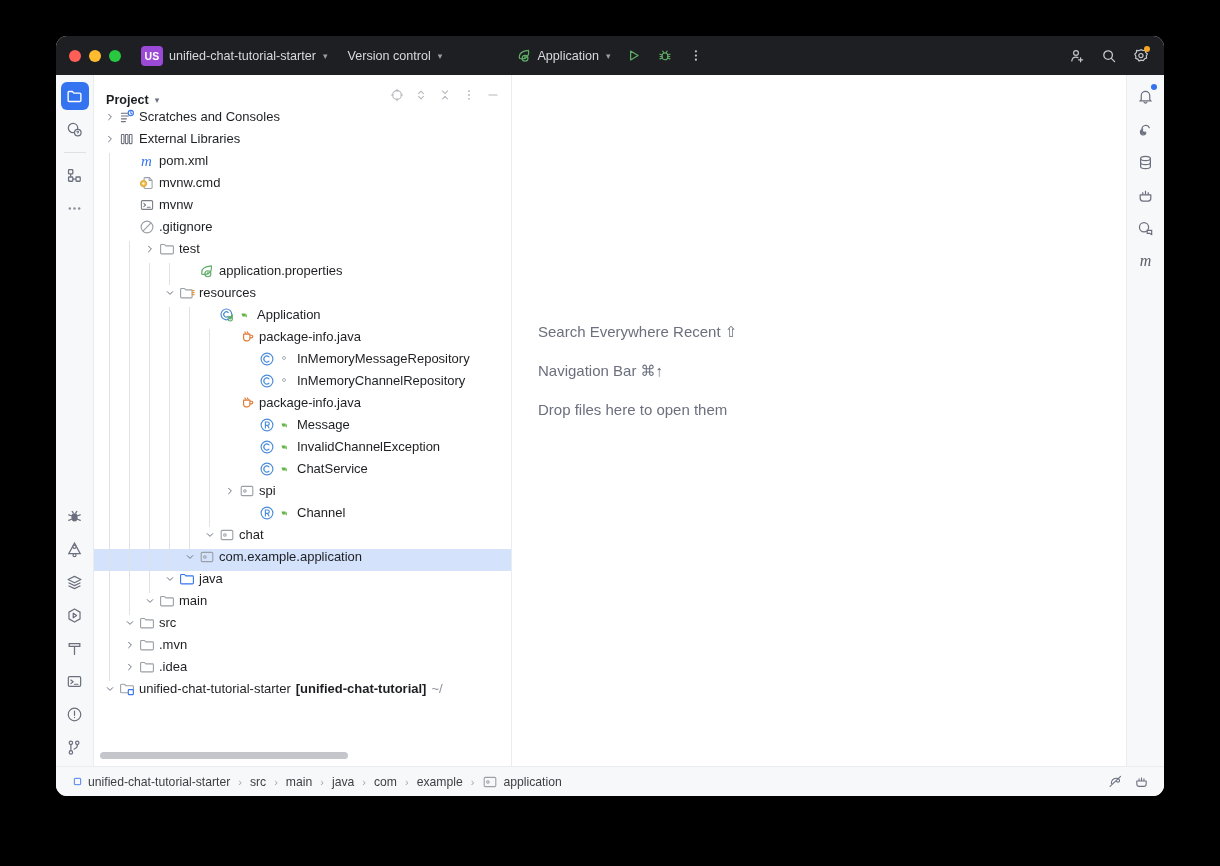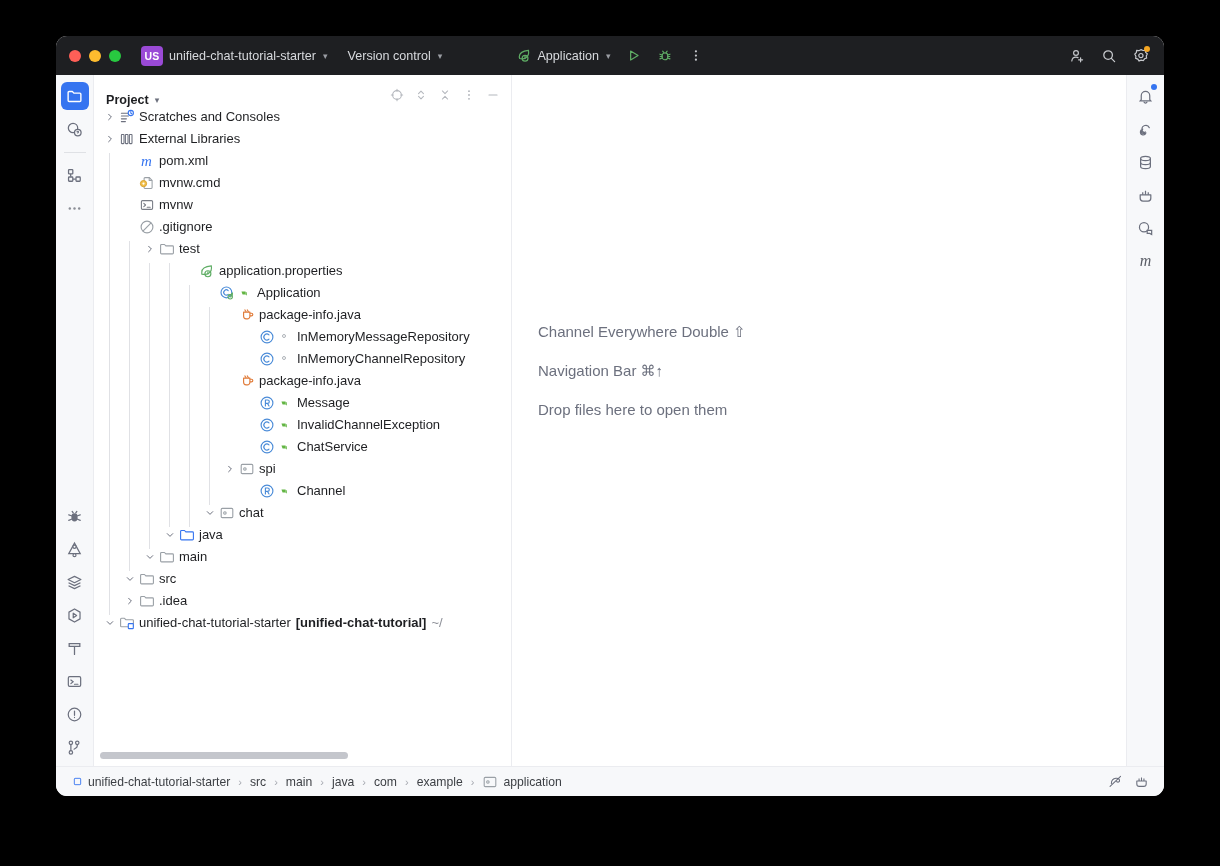--- a/index.html
+++ b/index.html
@@ -544,20 +544,42 @@
               </div>
               <div class="lbl">
                 <span>application.properties</span>
               </div>
             </div>
             <div class="row">
               <div class="guides">
                 <div class="guide" style="left:15px"></div>
                 <div class="guide" style="left:35px"></div>
                 <div class="guide" style="left:55px"></div>
+              </div>
+              <div style="width:68px;flex:0 0 68px"></div>
+              <div class="twisty">
+                <svg width="10" height="10" viewBox="0 0 16 16" fill="none" stroke="#6c707e" stroke-width="1.6" stroke-linecap="round" stroke-linejoin="round">
+                  <path d="M3.6 5.8 8 10.2l4.4-4.4"></path>
+                </svg>
+              </div>
+              <div class="ico">
+                <svg width="16" height="16" viewBox="0 0 16 16">
+                  <path d="M1.6 4.4a.9.9 0 0 1 .9-.9h3l1.3 1.4h5.4a.9.9 0 0 1 .9.9v6.2a.9.9 0 0 1-.9.9H2.5a.9.9 0 0 1-.9-.9z" fill="none" stroke="#9aa0a6" stroke-width="1.1" stroke-linejoin="round"></path>
+                  <path d="M13.2 5.6h2M13.2 7.6h2M13.2 9.6h2" stroke="#e0973f" stroke-width="1.1" stroke-linecap="round"></path>
+                </svg>
+              </div>
+              <div class="lbl">
+                <span>resources</span>
+              </div>
+            </div>
+            <div class="row">
+              <div class="guides">
+                <div class="guide" style="left:15px"></div>
+                <div class="guide" style="left:35px"></div>
+                <div class="guide" style="left:55px"></div>
                 <div class="guide" style="left:75px"></div>
                 <div class="guide" style="left:95px"></div>
               </div>
               <div style="width:108px;flex:0 0 108px"></div>
               <div class="twisty"></div>
               <div class="ico">
                 <svg width="16" height="16" viewBox="0 0 16 16">
                   <circle cx="7.4" cy="7.4" r="5.4" fill="none" stroke="#4a8bd8" stroke-width="1.15"></circle>
                   <path d="M9.2 5.6a2.6 2.6 0 1 0 0 3.7" fill="none" stroke="#4a8bd8" stroke-width="1.15" stroke-linecap="round"></path>
                   <path d="M9.6 10.4c2-.3 3.4-1.3 3.8-2.7.3 1.8-.7 3.7-2.6 4.5" fill="none" stroke="#5fad65" stroke-width="1.1"></path>
@@ -820,20 +842,43 @@
               <div class="ico">
                 <svg width="16" height="16" viewBox="0 0 16 16">
                   <rect x="2.2" y="3.4" width="11.6" height="9.2" rx="1.1" fill="none" stroke="#9aa0a6" stroke-width="1.1"></rect>
                   <circle cx="5.9" cy="8" r="1.25" fill="none" stroke="#9aa0a6" stroke-width="1.1"></circle>
                 </svg>
               </div>
               <div class="lbl">
                 <span>chat</span>
               </div>
             </div>
+            <div class="row sel">
+              <div class="guides">
+                <div class="guide" style="left:15px"></div>
+                <div class="guide" style="left:35px"></div>
+                <div class="guide" style="left:55px"></div>
+                <div class="guide" style="left:75px"></div>
+              </div>
+              <div style="width:88px;flex:0 0 88px"></div>
+              <div class="twisty">
+                <svg width="10" height="10" viewBox="0 0 16 16" fill="none" stroke="#6c707e" stroke-width="1.6" stroke-linecap="round" stroke-linejoin="round">
+                  <path d="M3.6 5.8 8 10.2l4.4-4.4"></path>
+                </svg>
+              </div>
+              <div class="ico">
+                <svg width="16" height="16" viewBox="0 0 16 16">
+                  <rect x="2.2" y="3.4" width="11.6" height="9.2" rx="1.1" fill="none" stroke="#9aa0a6" stroke-width="1.1"></rect>
+                  <circle cx="5.9" cy="8" r="1.25" fill="none" stroke="#9aa0a6" stroke-width="1.1"></circle>
+                </svg>
+              </div>
+              <div class="lbl">
+                <span>com.example.application</span>
+              </div>
+            </div>
             <div class="row">
               <div class="guides">
                 <div class="guide" style="left:15px"></div>
                 <div class="guide" style="left:35px"></div>
                 <div class="guide" style="left:55px"></div>
               </div>
               <div style="width:68px;flex:0 0 68px"></div>
               <div class="twisty">
                 <svg width="10" height="10" viewBox="0 0 16 16" fill="none" stroke="#6c707e" stroke-width="1.6" stroke-linecap="round" stroke-linejoin="round">
                   <path d="M3.6 5.8 8 10.2l4.4-4.4"></path>
@@ -878,20 +923,39 @@
                   <path d="M3.6 5.8 8 10.2l4.4-4.4"></path>
                 </svg>
               </div>
               <div class="ico">
                 <svg width="16" height="16" viewBox="0 0 16 16">
                   <path d="M1.6 4.4a.9.9 0 0 1 .9-.9h3l1.3 1.4h6.7a.9.9 0 0 1 .9.9v6.2a.9.9 0 0 1-.9.9H2.5a.9.9 0 0 1-.9-.9z" fill="none" stroke="#9aa0a6" stroke-width="1.1" stroke-linejoin="round"></path>
                 </svg>
               </div>
               <div class="lbl">
                 <span>src</span>
+              </div>
+            </div>
+            <div class="row">
+              <div class="guides">
+                <div class="guide" style="left:15px"></div>
+              </div>
+              <div style="width:28px;flex:0 0 28px"></div>
+              <div class="twisty">
+                <svg width="10" height="10" viewBox="0 0 16 16" fill="none" stroke="#6c707e" stroke-width="1.6" stroke-linecap="round" stroke-linejoin="round">
+                  <path d="M5.8 3.6 10.2 8l-4.4 4.4"></path>
+                </svg>
+              </div>
+              <div class="ico">
+                <svg width="16" height="16" viewBox="0 0 16 16">
+                  <path d="M1.6 4.4a.9.9 0 0 1 .9-.9h3l1.3 1.4h6.7a.9.9 0 0 1 .9.9v6.2a.9.9 0 0 1-.9.9H2.5a.9.9 0 0 1-.9-.9z" fill="none" stroke="#9aa0a6" stroke-width="1.1" stroke-linejoin="round"></path>
+                </svg>
+              </div>
+              <div class="lbl">
+                <span>.mvn</span>
               </div>
             </div>
             <div class="row">
               <div class="guides">
                 <div class="guide" style="left:15px"></div>
               </div>
               <div style="width:28px;flex:0 0 28px"></div>
               <div class="twisty">
                 <svg width="10" height="10" viewBox="0 0 16 16" fill="none" stroke="#6c707e" stroke-width="1.6" stroke-linecap="round" stroke-linejoin="round">
                   <path d="M5.8 3.6 10.2 8l-4.4 4.4"></path>
@@ -925,21 +989,21 @@
                 <span class="b">[unified-chat-tutorial]</span>
                 <span class="dim">~/</span>
               </div>
             </div>
       <div class="sb-scroll"></div>
           </div>
     </div>
 
     <div class="editor">
       <div class="hints" id="hints">
-            <div class="hint">Channel Everywhere Double ⇧</div>
+            <div class="hint">Search Everywhere Recent ⇧</div>
             <div class="hint">Navigation Bar ⌘↑</div>
             <div class="hint">Drop files here to open them</div>
           </div>
     </div>
 
     <div class="rrail">
       <div class="rail-btn" style="position:relative">
         <svg width="17" height="17" viewBox="0 0 16 16" fill="none" stroke="#6c707e" stroke-width="1.15" stroke-linecap="round">
           <path d="M4 10.9V7.2a4 4 0 0 1 8 0v3.7l1 1.2H3z"></path>
               <path d="M6.6 13.2a1.5 1.5 0 0 0 2.8 0"></path>

